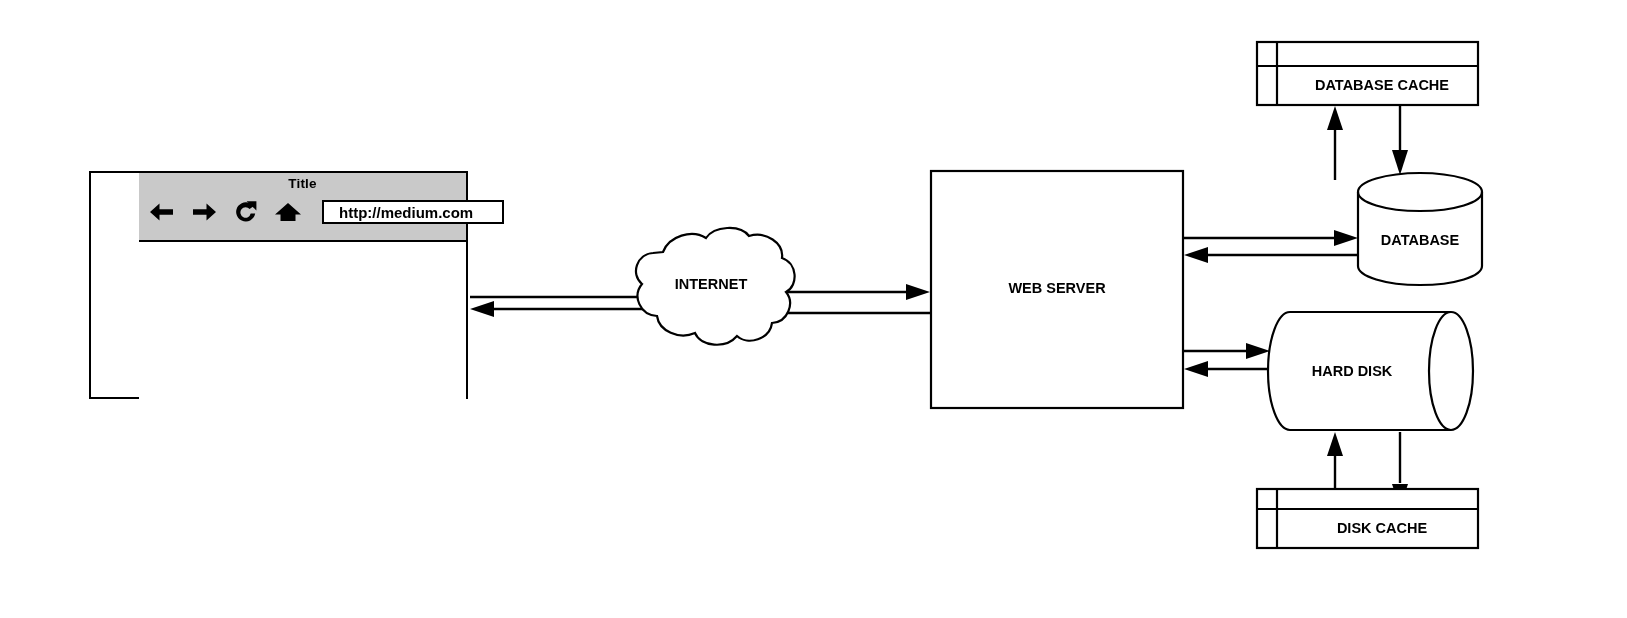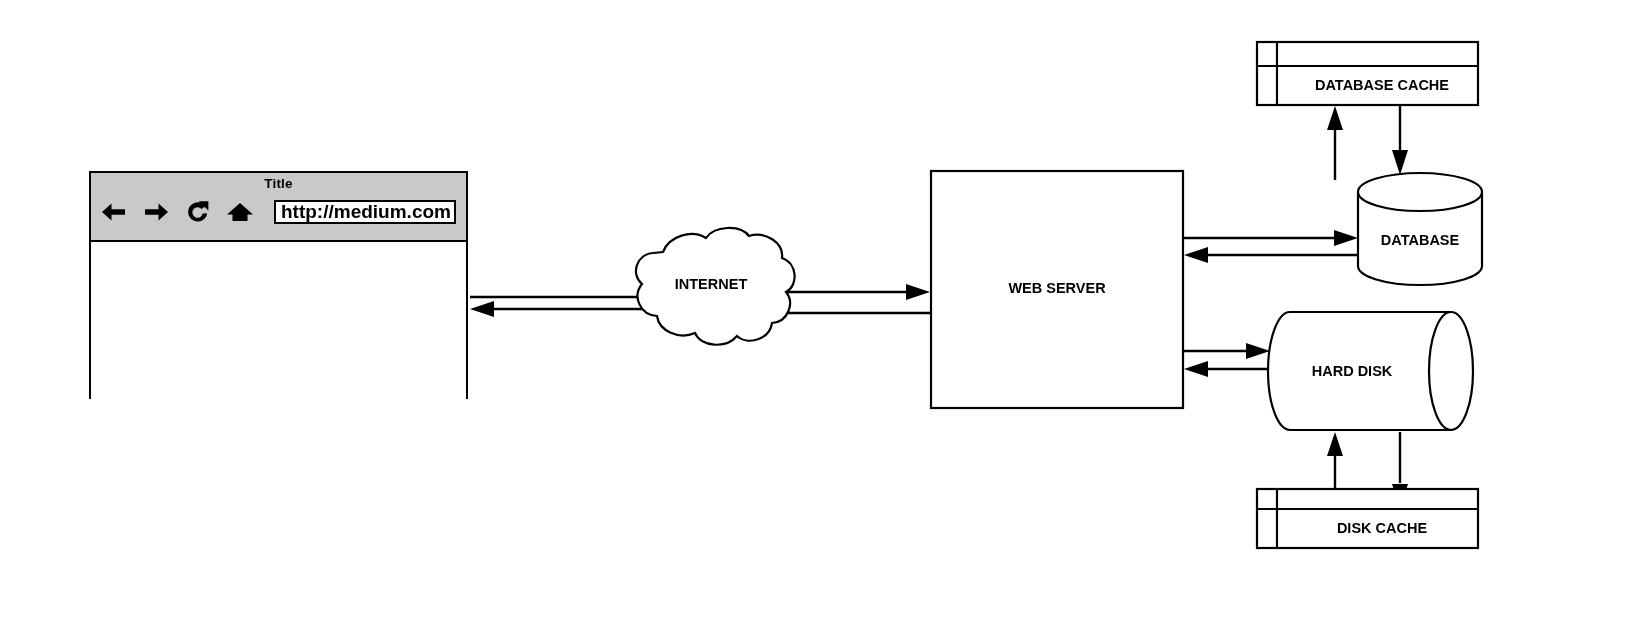--- a/index.html
+++ b/index.html
@@ -55,20 +55,21 @@
   
   #browser-window {
     position: absolute;
     left: 89px;
     top: 171px;
     width: 379px;
     height: 228px;
     border: 2.5px solid #000000;
     background: #ffffff;
     box-sizing: border-box;
+    padding-left: 48px;
   }
   #browser-toolbar {
     position: relative;
     height: 69px;
     background: #c9c9c9;
     border-bottom: 2.5px solid #000000;
     box-sizing: border-box;
   }
   #browser-title {
     position: absolute;
@@ -101,25 +102,26 @@
     width: 182px;
     height: 24px;
     background: #ffffff;
     border: 2px solid #000000;
     box-sizing: border-box;
     display: flex;
     align-items: center;
     padding-left: 5px;
   }
   #url-text {
-    font-size: 19px;
+    font-size: 15px;
     font-weight: bold;
     color: #000000;
     white-space: nowrap;
     font-family: "Liberation Sans", sans-serif;
+    margin-left: 10px;
   }
   #browser-viewport {
     height: 100%;
     background: #ffffff;
   }
 </style>
 </head>
 <body>
 
 <div id="canvas">

